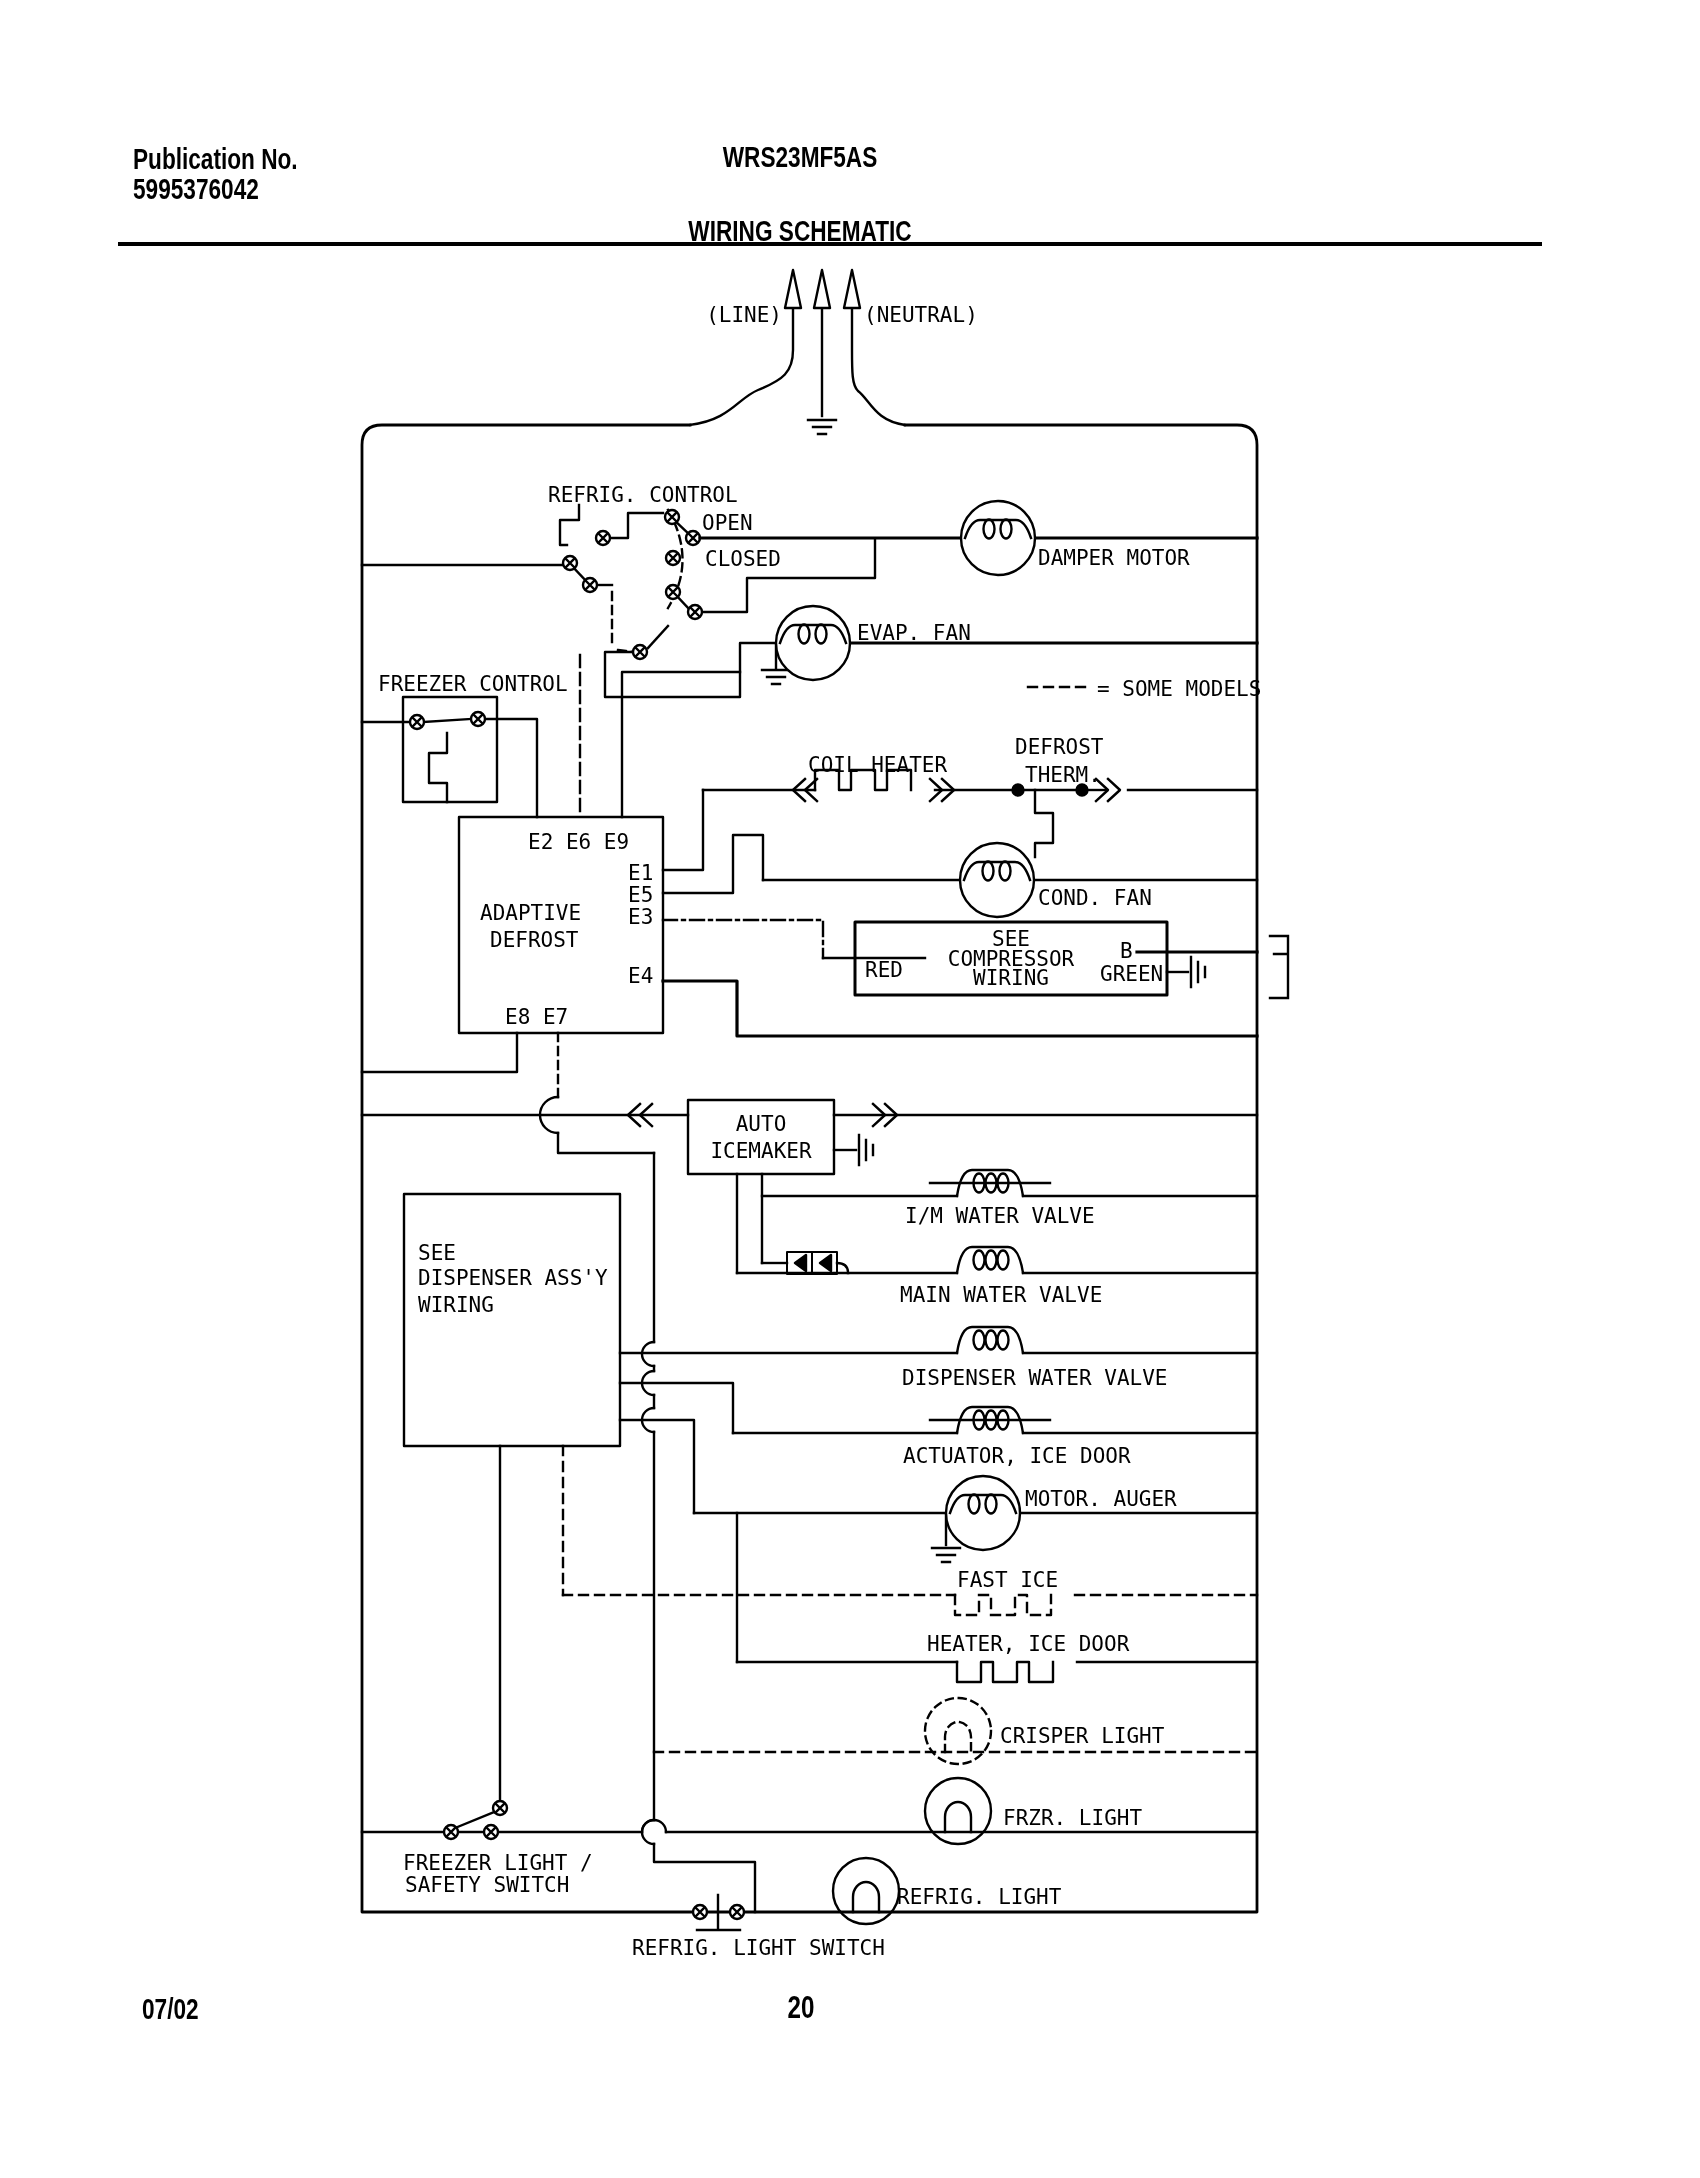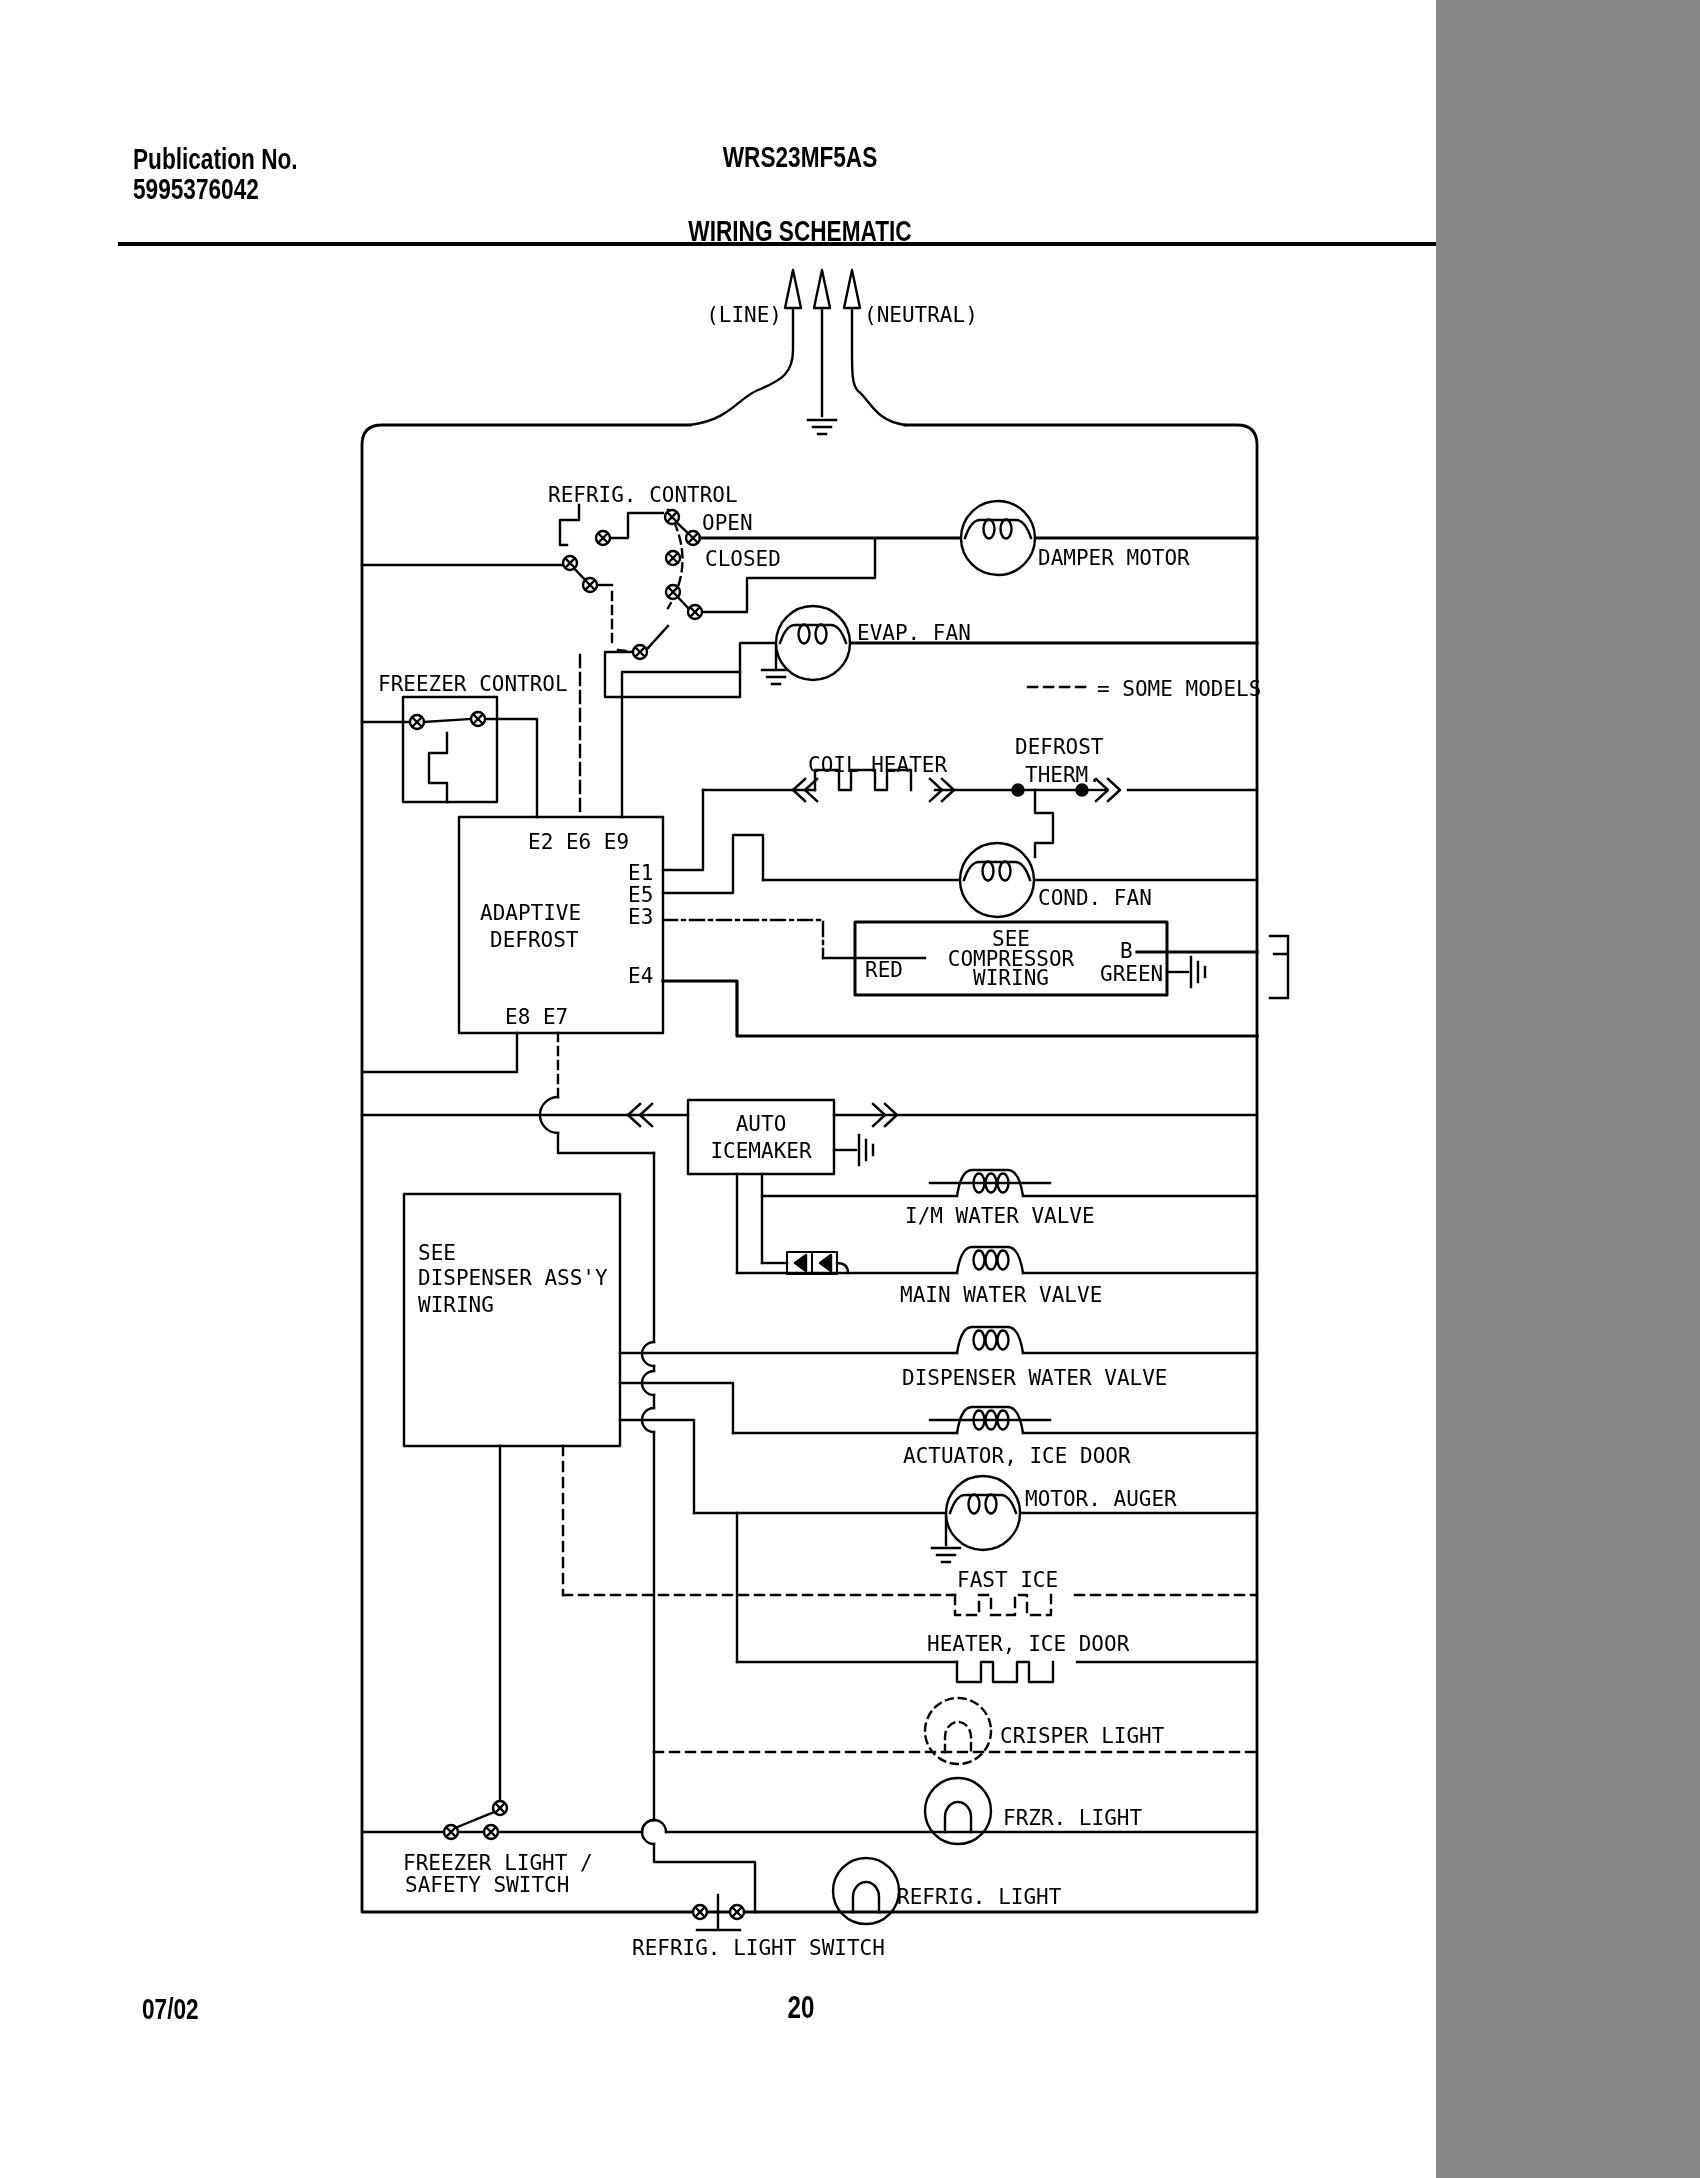--- a/index.html
+++ b/index.html
@@ -1,18 +1,18 @@
 <!DOCTYPE html>
 <html><head>
 <meta charset="utf-8">
 <style>
   html,body{margin:0;padding:0;background:#888;}
   .page{
     position:relative;
-    width:1436px;height:2178px;
+    width:1700px;height:2178px;
     background:#ffffff;
     font-family:"Liberation Sans",sans-serif;
     overflow:hidden;
   }
   .hdr{
     position:absolute;
     font-family:"Liberation Sans",sans-serif;
     font-weight:bold;
     color:#000;
     white-space:nowrap;

